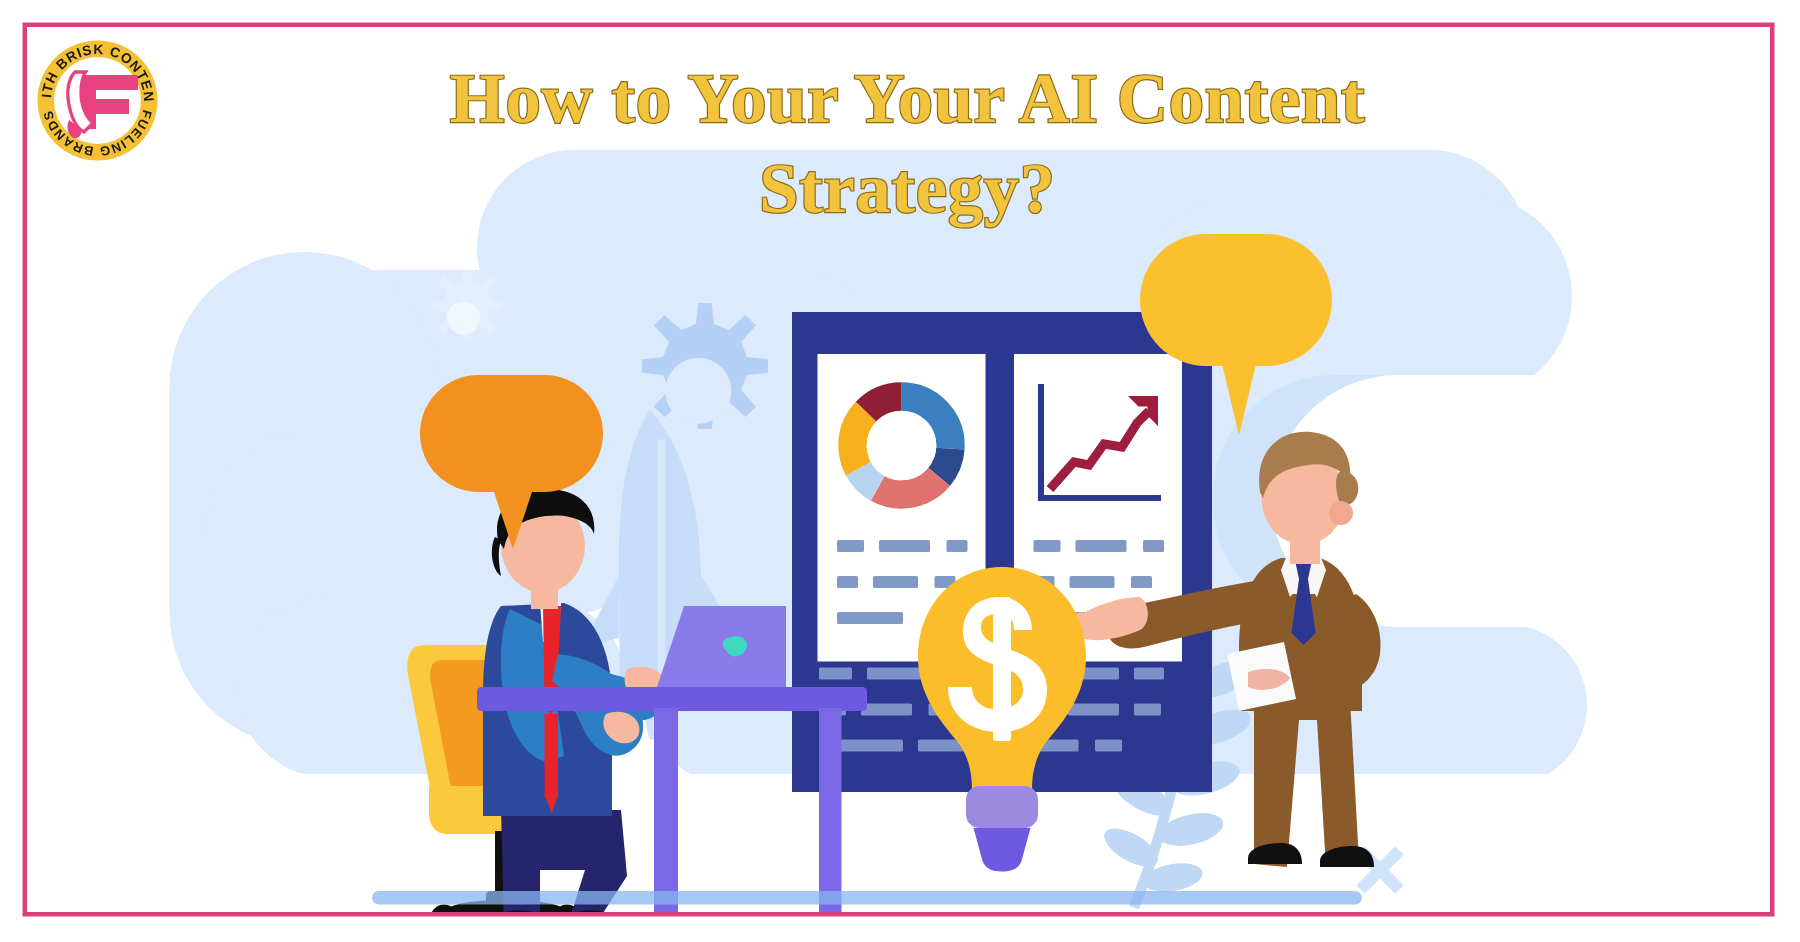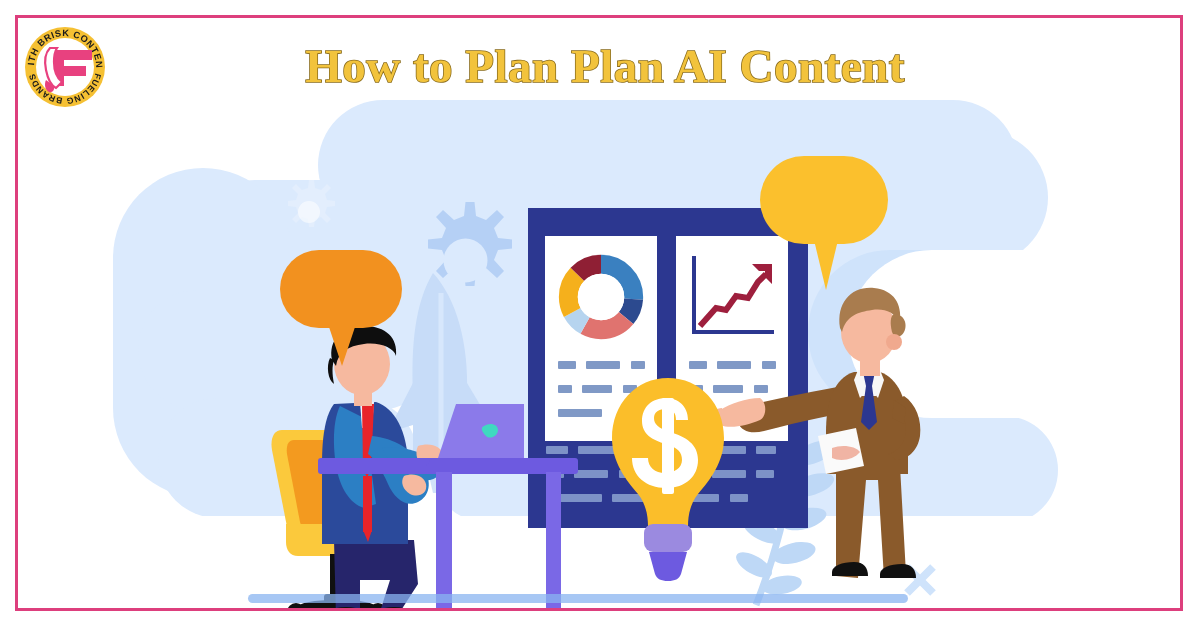--- a/index.html
+++ b/index.html
@@ -437,21 +437,22 @@
           <path d="M80 44 C80 30 70 22 58 22 C44 22 34 31 34 45 C34 58 44 64 58 68 C70 72 74 76 74 84 C74 92 66 97 57 97 C47 97 40 91 40 82 L24 82 C24 100 38 112 58 112 C78 112 90 100 90 84 C90 68 78 61 62 56 C50 52 46 48 46 42 C46 36 51 33 58 33 C65 33 68 37 68 44 Z"></path>
         </g>
       </svg>
     </div>
 
     <div class="floor-shadow"></div>
 
   </div>
 
   <div class="title" style="color: rgb(242, 195, 60); -webkit-text-stroke: 1.6px rgb(138, 108, 28);">
-    <div>How to Plan Plan AI Content</div>
+    <div>How to Your Your AI Content</div>
+    <div>Strategy?</div>
   </div>
 
   <div class="logo">
     <svg width="86" height="86" viewBox="0 0 86 86">
       <defs>
         <path id="arcTop" d="M 12,43 A 31,31 0 0 1 74,43" fill="none"></path>
         <path id="arcBot" d="M 74,43 A 31,31 0 0 1 12,43" fill="none"></path>
       </defs>
 
       <circle cx="43" cy="43" r="40" fill="#f5c033"></circle>

